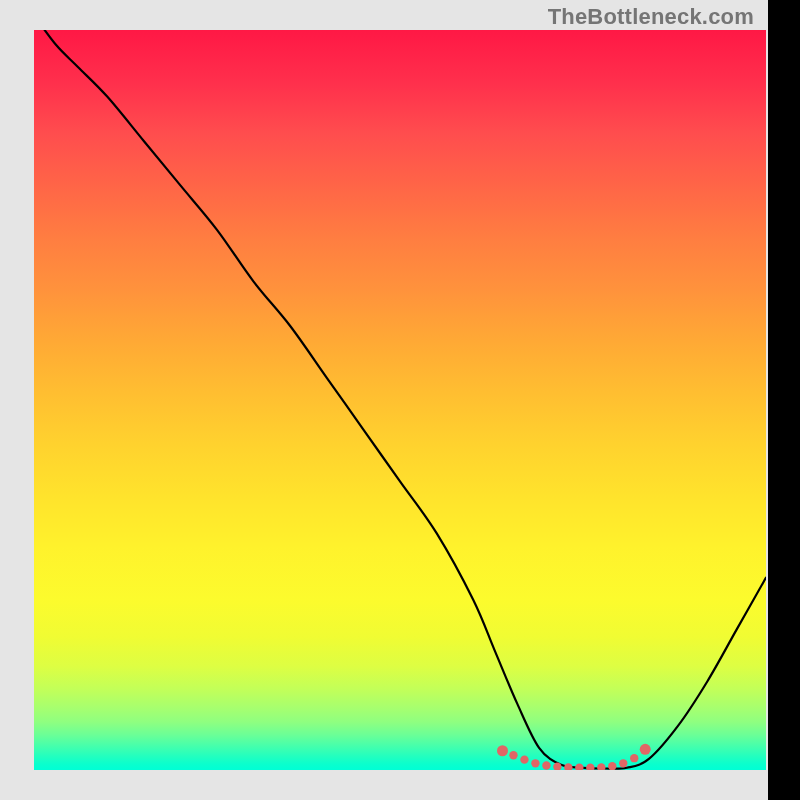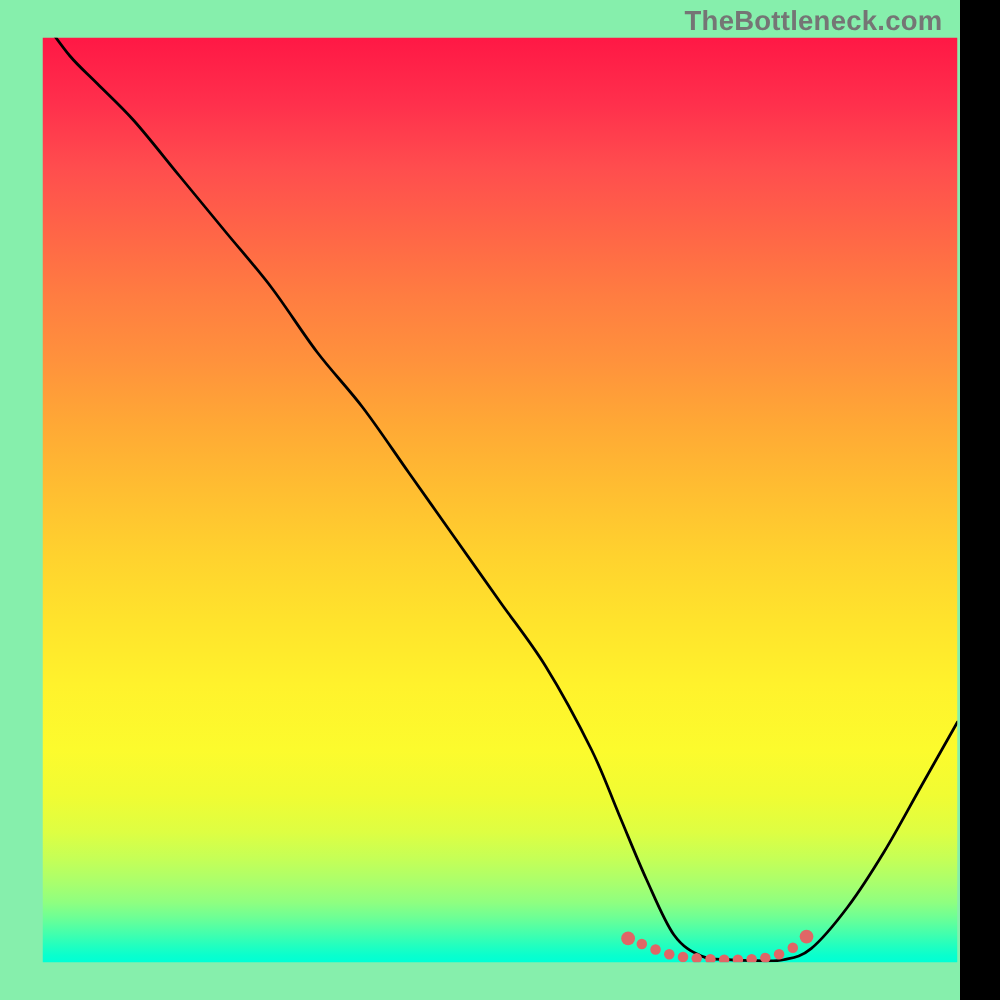--- a/index.html
+++ b/index.html
@@ -1,21 +1,21 @@
 <!DOCTYPE html>
 <html><head>
 <meta charset="utf-8">
 <style>
   * { margin: 0; padding: 0; box-sizing: border-box; }
   html, body { width: 800px; height: 800px; overflow: hidden; background: #000; }
   .container {
     position: relative;
     width: 768px;
     height: 800px;
-    background: #86efac;
+    background: #e5e5e5;
   }
   .watermark {
     position: absolute;
     top: 4px;
     right: 14px;
     font-family: Arial, sans-serif;
     font-size: 22px;
     font-weight: bold;
     color: #757575;
     letter-spacing: 0.2px;

